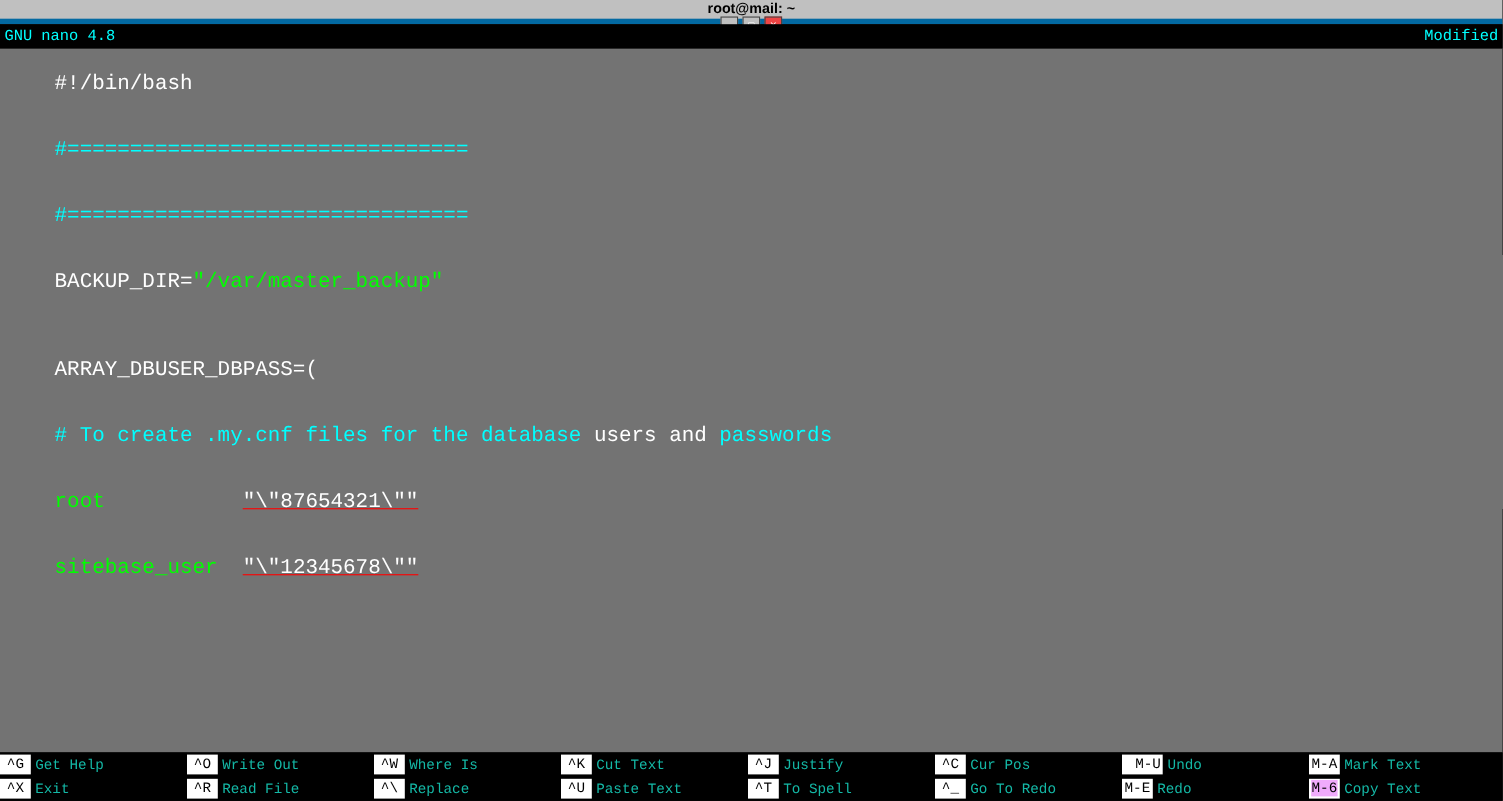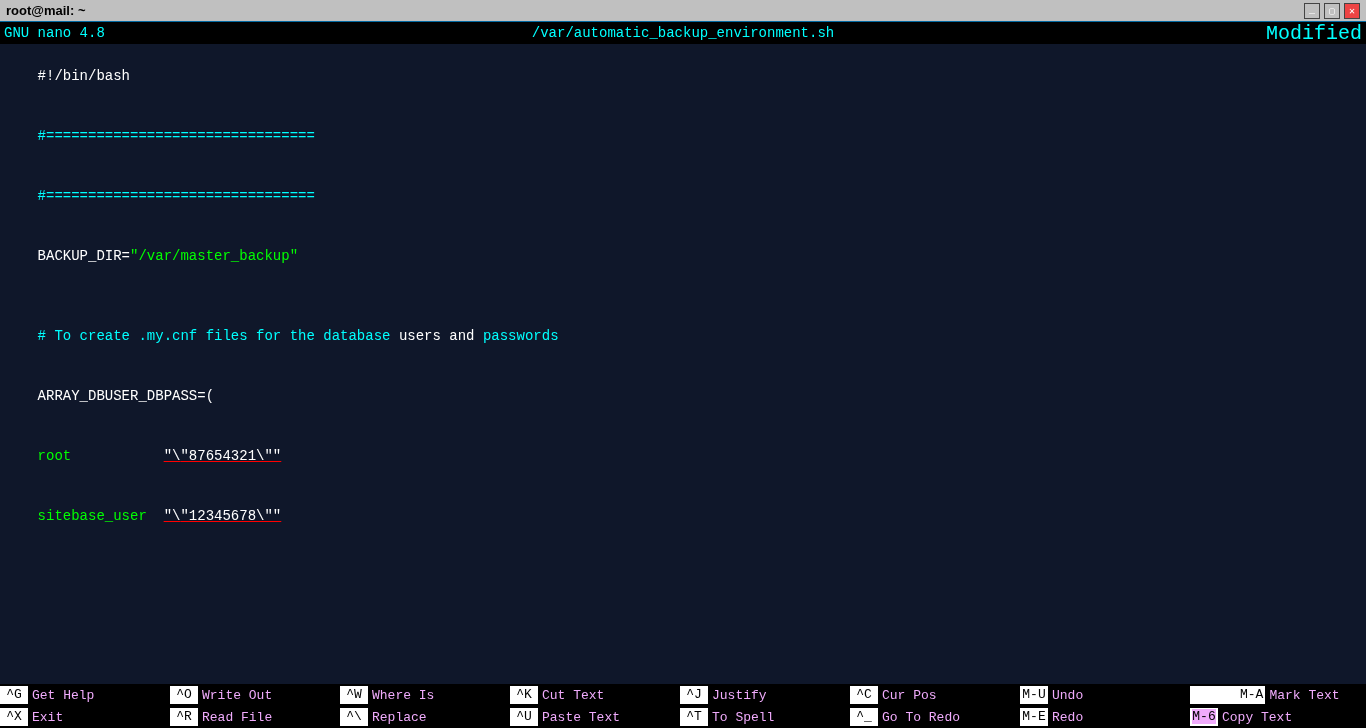--- a/index.html
+++ b/index.html
@@ -14,21 +14,22 @@
     }
 
     
     #title-bar {
       background: #c0c0c0;
       height: 22px;
       display: flex;
       align-items: center;
       justify-content: space-between;
       padding: 0 6px;
-      border-bottom: 1px solid #0369a1;
+      border-bottom: 5px solid #0369a1;
+      flex-direction: column;
     }
     #title-bar-text {
       font-size: 13px;
       font-family: sans-serif;
       font-weight: bold;
       color: #000;
     }
     #title-bar-buttons {
       display: flex;
       gap: 4px;
@@ -63,30 +64,30 @@
     }
     #nano-title-center {
       color: #0ff;
       font-size: 14px;
       position: absolute;
       left: 50%;
       transform: translateX(-50%);
     }
     #nano-title-right {
       color: #0ff;
-      font-size: 20px;
+      font-size: 14px;
     }
 
     
     #editor {
-      background: #0f172a;
+      background: #737373;
       padding: 2px 0 0 0;
       height: calc(728px - 22px - 22px - 44px);
       overflow: hidden;
-      font-size: 14px;
+      font-size: 19px;
       line-height: 1.45;
     }
 
     .line {
       white-space: pre;
       padding: 0 4px;
       min-height: 20px;
       line-height: 20px;
     }
 
@@ -122,41 +123,40 @@
       color: #000;
       font-size: 13px;
       font-family: 'Courier New', monospace;
       padding: 0 2px;
       min-width: 28px;
       text-align: center;
       height: 18px;
       line-height: 18px;
     }
     .shortcut-label {
-      color: #f0abfc;
+      color: #14b8a6;
       font-size: 13px;
       font-family: 'Courier New', monospace;
       margin-left: 4px;
     }
   </style>
 </head>
 <body>
 
 <div id="title-bar">
   <span id="title-bar-text">root@mail: ~</span>
   <div id="title-bar-buttons">
     <div class="tb-btn">_</div>
     <div class="tb-btn">▢</div>
     <div class="tb-btn close">✕</div>
   </div>
 </div>
 
 <div id="nano-header" style="position:relative;">
   <span id="nano-title-left">GNU nano 4.8</span>
-  <span id="nano-title-center">/var/automatic_backup_environment.sh</span>
   <span id="nano-title-right">Modified</span>
 </div>
 
 <div id="editor">
 
   <div class="line">
     <span class="c-white">#!/bin/bash</span>
   </div>
 
   <div class="line">
@@ -169,25 +169,25 @@
   </div>
 
 
   <div class="line">
     <span class="c-white">BACKUP_DIR=</span><span class="c-green">"/var/master_backup"</span>
   </div>
 
   <div class="line">&nbsp;</div>
 
   <div class="line">
+    <span class="c-white">ARRAY_DBUSER_DBPASS=(</span>
+  </div>
+
+  <div class="line">
     <span class="c-cyan"># To create .my.cnf files for the database </span><span class="c-white">users</span><span class="c-cyan"> </span><span class="c-white">and</span><span class="c-cyan"> passwords</span>
-  </div>
-
-  <div class="line">
-    <span class="c-white">ARRAY_DBUSER_DBPASS=(</span>
   </div>
 
   <div class="line">
     <span class="c-green">root</span><span class="c-white">           </span><span class="c-white underline">"\</span><span class="c-white underline">"87654321\""</span>
   </div>
 
   <div class="line">
     <span class="c-green">sitebase_user</span><span class="c-white">  </span><span class="c-white underline">"\</span><span class="c-white underline">"12345678\""</span>
   </div>
 
@@ -217,25 +217,25 @@
     </div>
     <div class="shortcut-item">
       <span class="shortcut-key"><span style="background:#fff;color:#000;">^J</span></span>
       <span class="shortcut-label"> Justify</span>
     </div>
     <div class="shortcut-item">
       <span class="shortcut-key"><span style="background:#fff;color:#000;">^C</span></span>
       <span class="shortcut-label"> Cur Pos</span>
     </div>
     <div class="shortcut-item">
-      <span class="shortcut-key"><span style="background:#fff;color:#000;">M-U</span></span>
+      <span class="shortcut-key"><span style="background:#fff;color:#000;margin-left:10px;">M-U</span></span>
       <span class="shortcut-label"> Undo</span>
     </div>
     <div class="shortcut-item">
-      <span class="shortcut-key"><span style="background:#fff;color:#000;margin-left:48px;">M-A</span></span>
+      <span class="shortcut-key"><span style="background:#fff;color:#000;">M-A</span></span>
       <span class="shortcut-label"> Mark Text</span>
     </div>
   </div>
   <div class="shortcut-row">
     <div class="shortcut-item">
       <span class="shortcut-key"><span style="background:#fff;color:#000;">^X</span></span>
       <span class="shortcut-label"> Exit</span>
     </div>
     <div class="shortcut-item">
       <span class="shortcut-key"><span style="background:#fff;color:#000;">^R</span></span>

